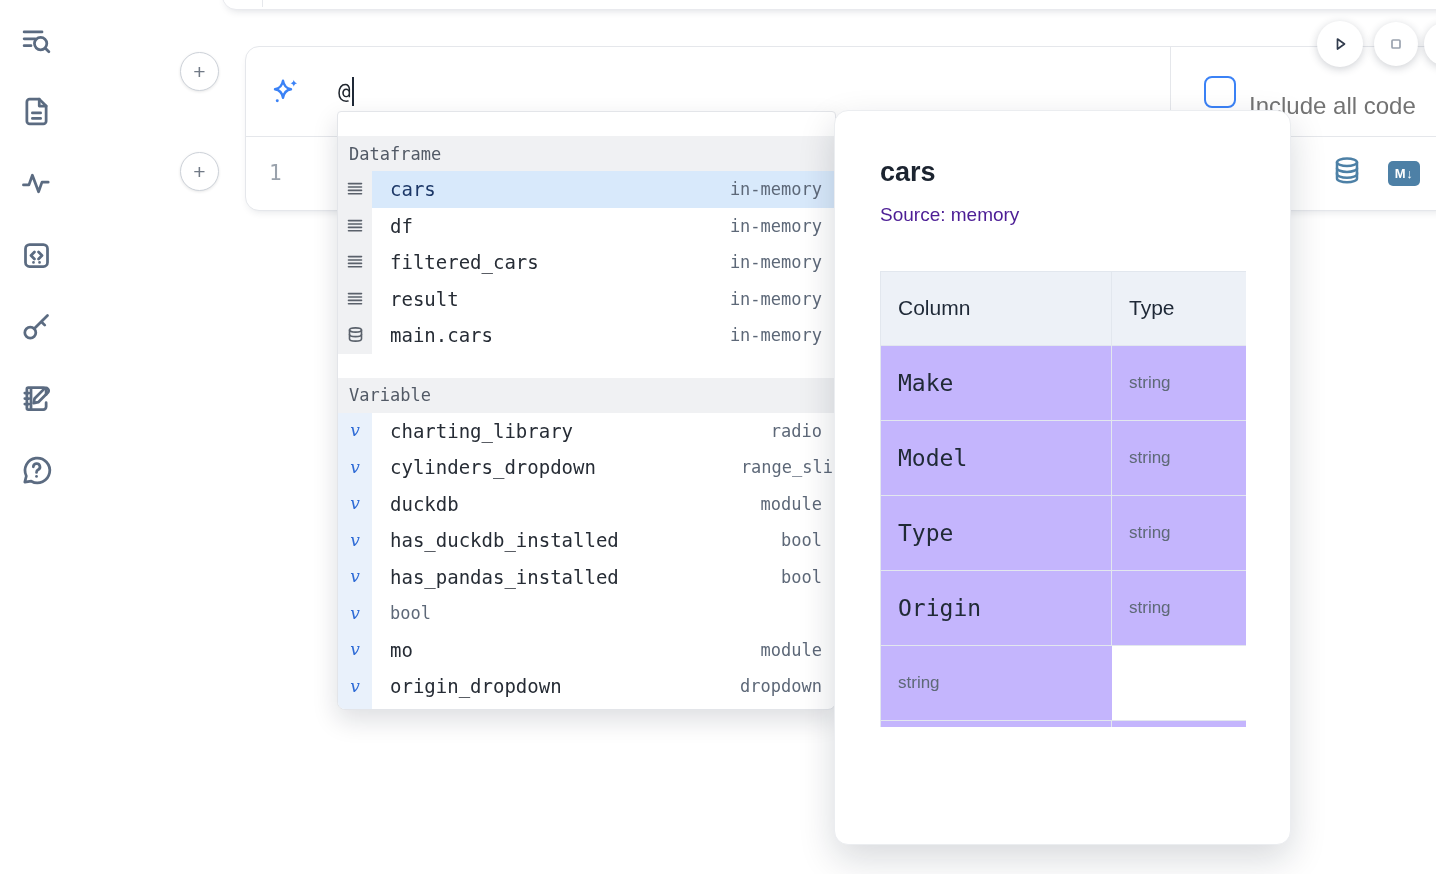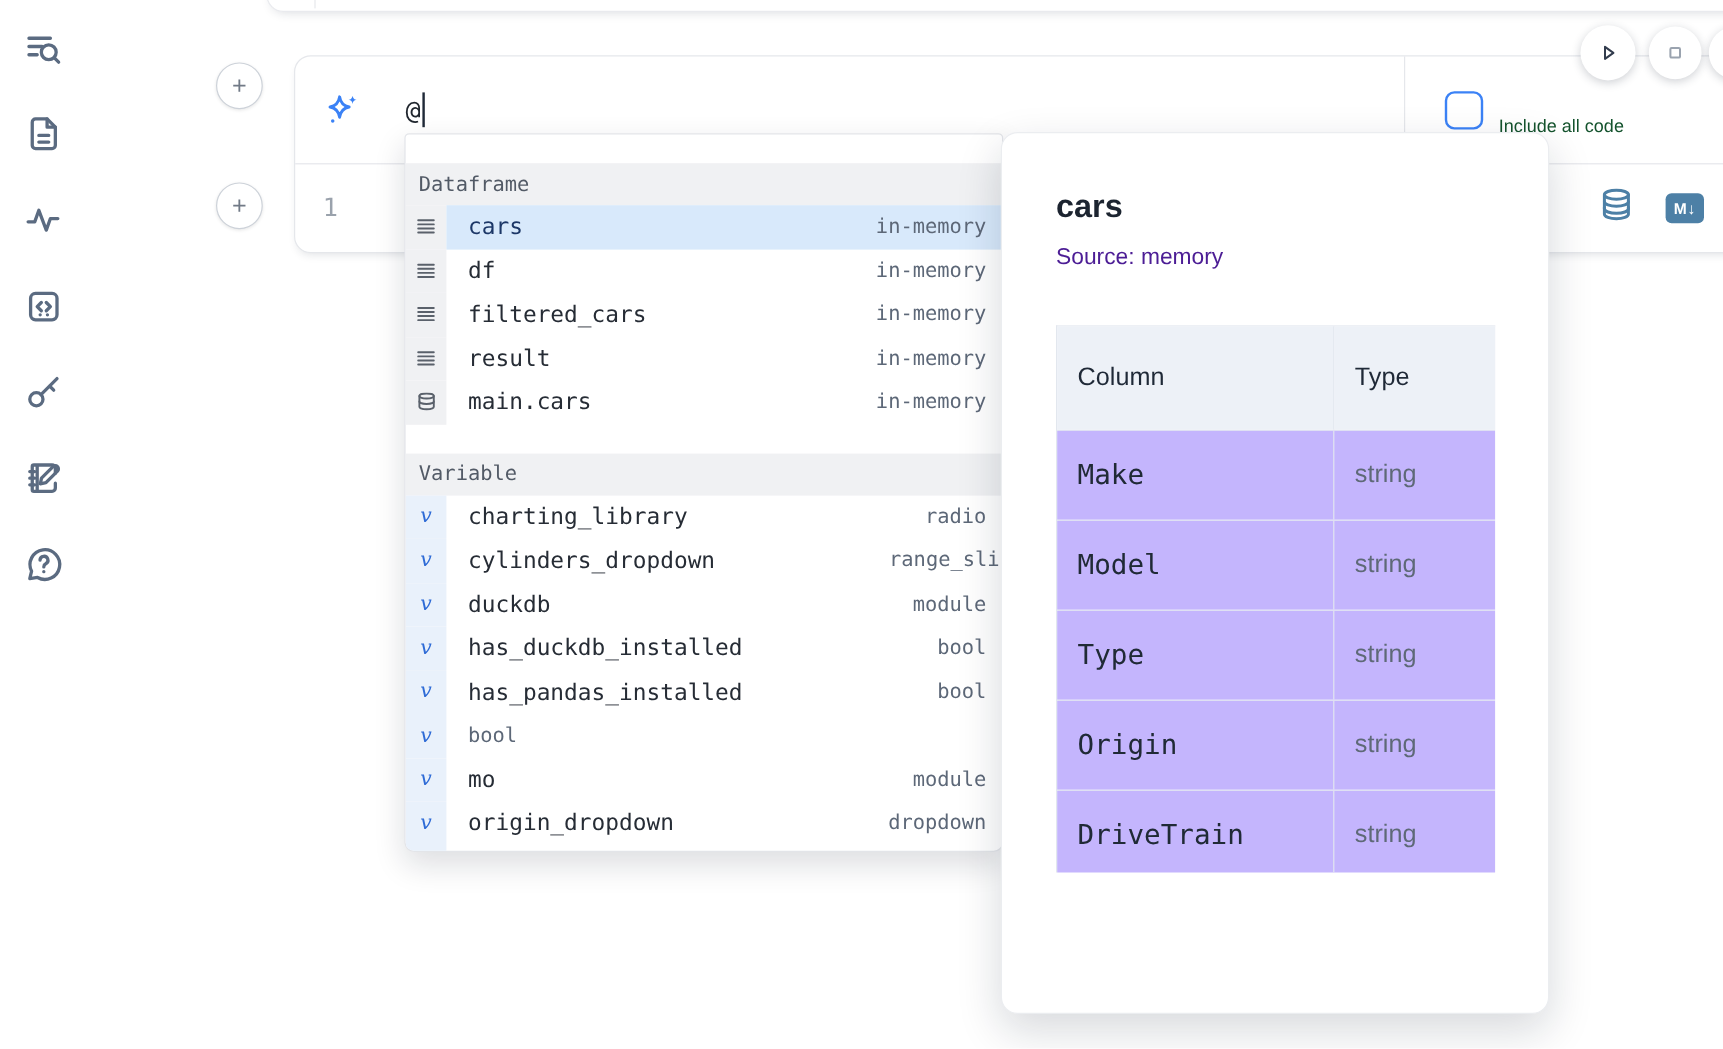--- a/index.html
+++ b/index.html
@@ -27,21 +27,21 @@
             border:1px solid #e5e7eb;border-radius:14px 0 0 14px;
             box-shadow:0 4px 8px -4px rgba(30,40,60,.15);}
   .prompt-row{position:absolute;left:0;top:0;width:100%;height:89px;border-bottom:1px solid #e5e7eb;}
   .prompt-vdivider{position:absolute;left:924px;top:0;width:1px;height:89px;background:#e5e7eb;}
   .sparkle{position:absolute;left:23px;top:29px;width:32px;height:32px;}
   .prompt-text{position:absolute;left:92px;top:0;height:89px;display:flex;align-items:center;
                font-size:21px;color:#20262e;cursor:text;}
   .caret{display:inline-block;width:2px;height:29px;background:#1f2937;margin-left:1px;vertical-align:middle;}
   .include-area{position:absolute;left:958px;top:0;width:242px;height:89px;display:flex;align-items:center;}
   .checkbox{width:28px;height:28px;border:2px solid #3b82f6;border-radius:8px;background:#fff;cursor:pointer;flex:none;}
-  .include-label{margin-left:13px;font-size:15px;color:#14532d;margin-top:28px;}
+  .include-label{margin-left:13px;font-size:24px;color:#737373;margin-top:28px;}
   .code-row{position:absolute;left:0;top:90px;width:100%;height:72px;}
   .line-number{position:absolute;left:23px;top:0;height:72px;display:flex;align-items:center;
                color:#9aa2ac;font-size:21px;}
   .cell-actions{position:absolute;left:1086px;top:0;height:72px;display:flex;align-items:center;gap:26px;}
   .db-action svg{stroke:#4d80a6;fill:none;stroke-width:2;stroke-linecap:round;width:30px;height:32px;cursor:pointer;}
   .md-badge{width:32px;height:25px;border-radius:5px;background:#4d80a6;color:#fff;
             display:flex;align-items:center;justify-content:center;
             font-size:13px;font-weight:bold;letter-spacing:.5px;cursor:pointer;}
 
   
@@ -81,24 +81,24 @@
   .panel-title{font-size:27px;font-weight:bold;color:#1c2430;line-height:1.1;}
   .panel-source{margin-top:16px;font-size:19px;color:#4c1d95;}
   .panel-badge{margin-top:26px;width:367px;height:44px;background:#eef2f8;border-radius:8px;
                display:flex;align-items:center;padding-left:17px;box-sizing:border-box;
                font-size:20px;color:#242e3c;}
   .schema-wrap{margin-top:45px;width:366px;height:456px;overflow:hidden;}
   .schema{width:365px;border:1px solid #e2e7ee;border-bottom:none;}
   .s-row{display:grid;grid-template-columns:231px 1fr;border-bottom:1px solid #e2e7ee;}
   .s-cell{padding-left:17px;display:flex;align-items:center;border-right:1px solid #e2e7ee;box-sizing:border-box;}
   .s-cell:last-child{border-right:none;}
-  .s-head .s-cell{height:86px;background:#edf1f7;font-size:21px;color:#1f2937;}
+  .s-head .s-cell{height:73px;background:#edf1f7;font-size:21px;color:#1f2937;}
   .s-body .s-cell{height:74px;background:#c4b5fd;}
   .col-name{font-size:23px;color:#202a36;}
-  .col-type{font-size:21px;color:#5e6977;}
+  .col-type{font-size:17px;color:#5e6977;}
 </style>
 </head>
 <body>
 
 <div id="canvas">
 
   <div class="prev-cell"></div>
   <div class="prev-cell-divider"></div>
 
   <div class="sidebar">
@@ -368,21 +368,20 @@
         </div>
         <div class="s-row s-body">
           <div class="s-cell col-name mono">Type</div>
           <div class="s-cell col-type">string</div>
         </div>
         <div class="s-row s-body">
           <div class="s-cell col-name mono">Origin</div>
           <div class="s-cell col-type">string</div>
         </div>
         <div class="s-row s-body">
-          <div class="s-cell col-name mono">DriveTrain</div>
           <div class="s-cell col-type">string</div>
         </div>
         <div class="s-row s-body">
           <div class="s-cell"></div>
           <div class="s-cell"></div>
         </div>
       </div>
     </div>
   </div>
 

